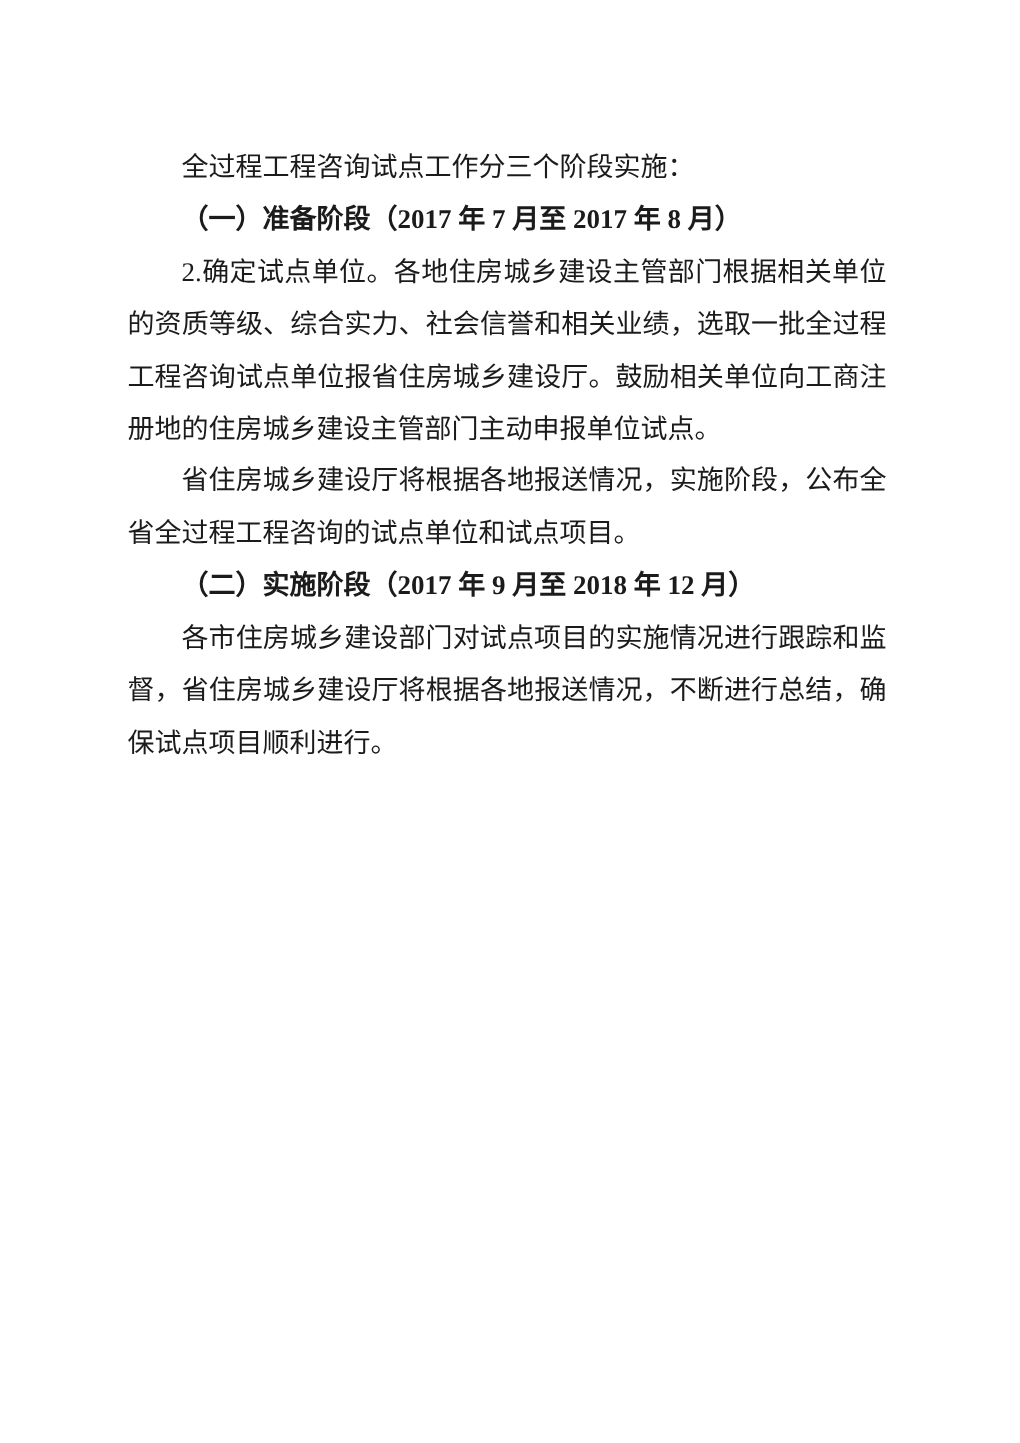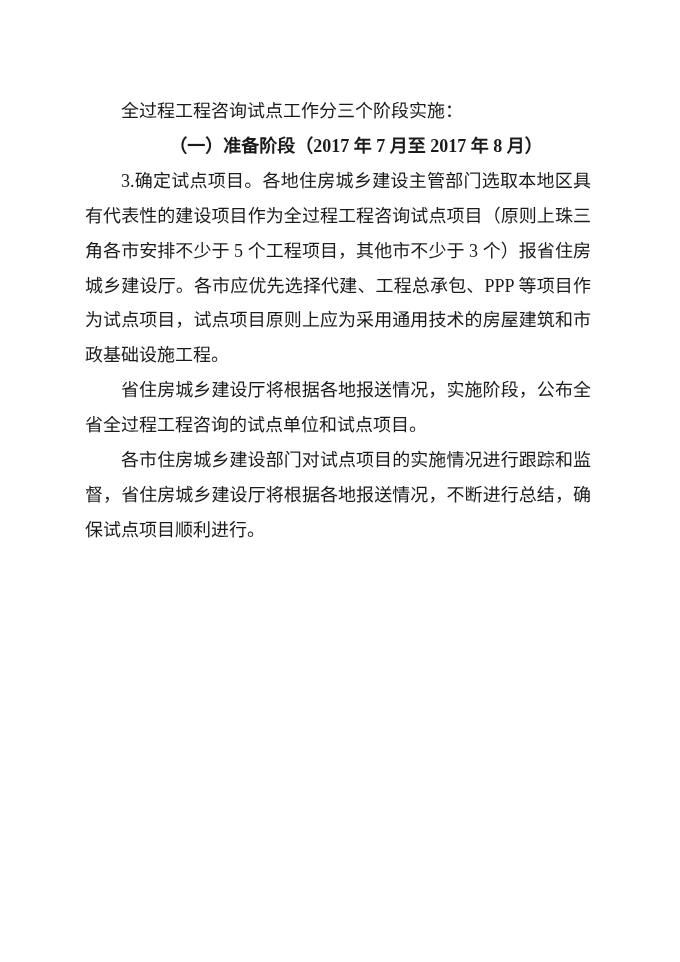--- a/index.html
+++ b/index.html
@@ -28,27 +28,28 @@
   }
   .doc-body p {
     margin: 0;
     padding: 0;
     text-align: justify;
     text-indent: 2em;
     word-break: break-all;
   }
   .doc-body p.stage-heading {
     font-weight: bold;
-    text-align: center;
+    text-align: left;
   }
 </style>
 </head>
 <body>
 
 <div class="doc-page">
   <div class="doc-body">
     <p>全过程工程咨询试点工作分三个阶段实施：</p>
     <p class="stage-heading">（一）准备阶段（2017 年 7 月至 2017 年 8 月）</p>
-    <p>3.确定试点项目。各地住房城乡建设主管部门选取本地区具有代表性的建设项目作为全过程工程咨询试点项目（原则上珠三角各市安排不少于 5 个工程项目，其他市不少于 3 个）报省住房城乡建设厅。各市应优先选择代建、工程总承包、PPP 等项目作为试点项目，试点项目原则上应为采用通用技术的房屋建筑和市政基础设施工程。</p>
+    <p>2.确定试点单位。各地住房城乡建设主管部门根据相关单位的资质等级、综合实力、社会信誉和相关业绩，选取一批全过程工程咨询试点单位报省住房城乡建设厅。鼓励相关单位向工商注册地的住房城乡建设主管部门主动申报单位试点。</p>
     <p>省住房城乡建设厅将根据各地报送情况，实施阶段，公布全省全过程工程咨询的试点单位和试点项目。</p>
+    <p class="stage-heading">（二）实施阶段（2017 年 9 月至 2018 年 12 月）</p>
     <p>各市住房城乡建设部门对试点项目的实施情况进行跟踪和监督，省住房城乡建设厅将根据各地报送情况，不断进行总结，确保试点项目顺利进行。</p>
   </div>
 </div>
 
 </body></html>

